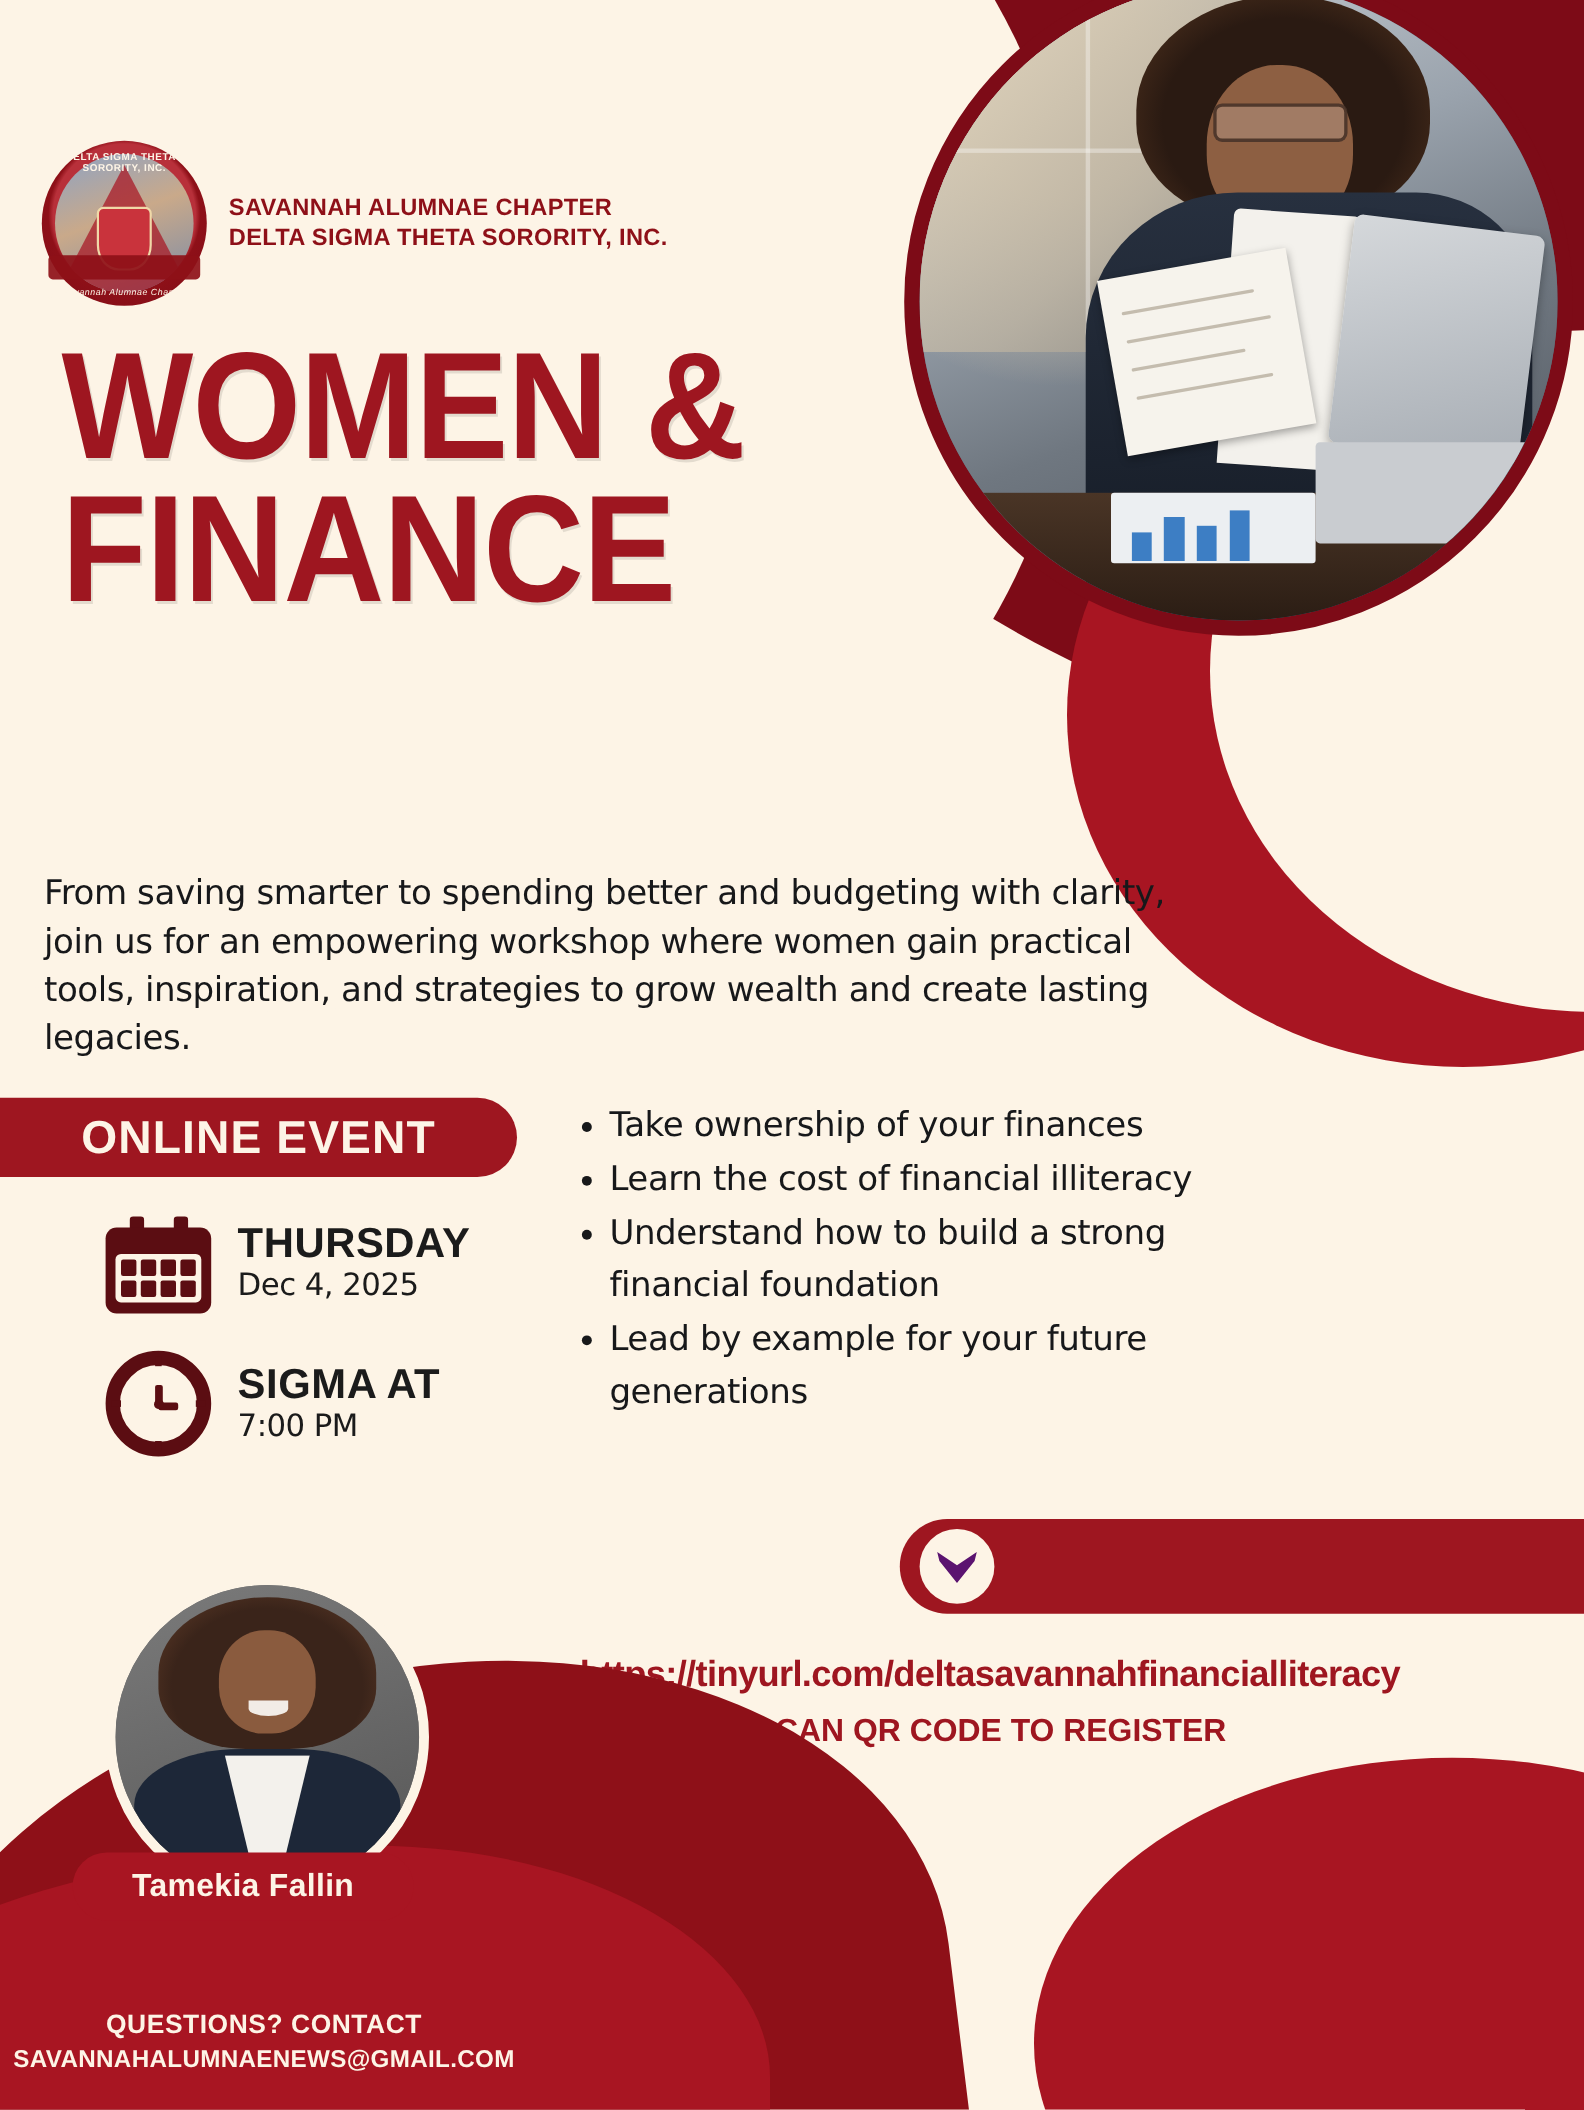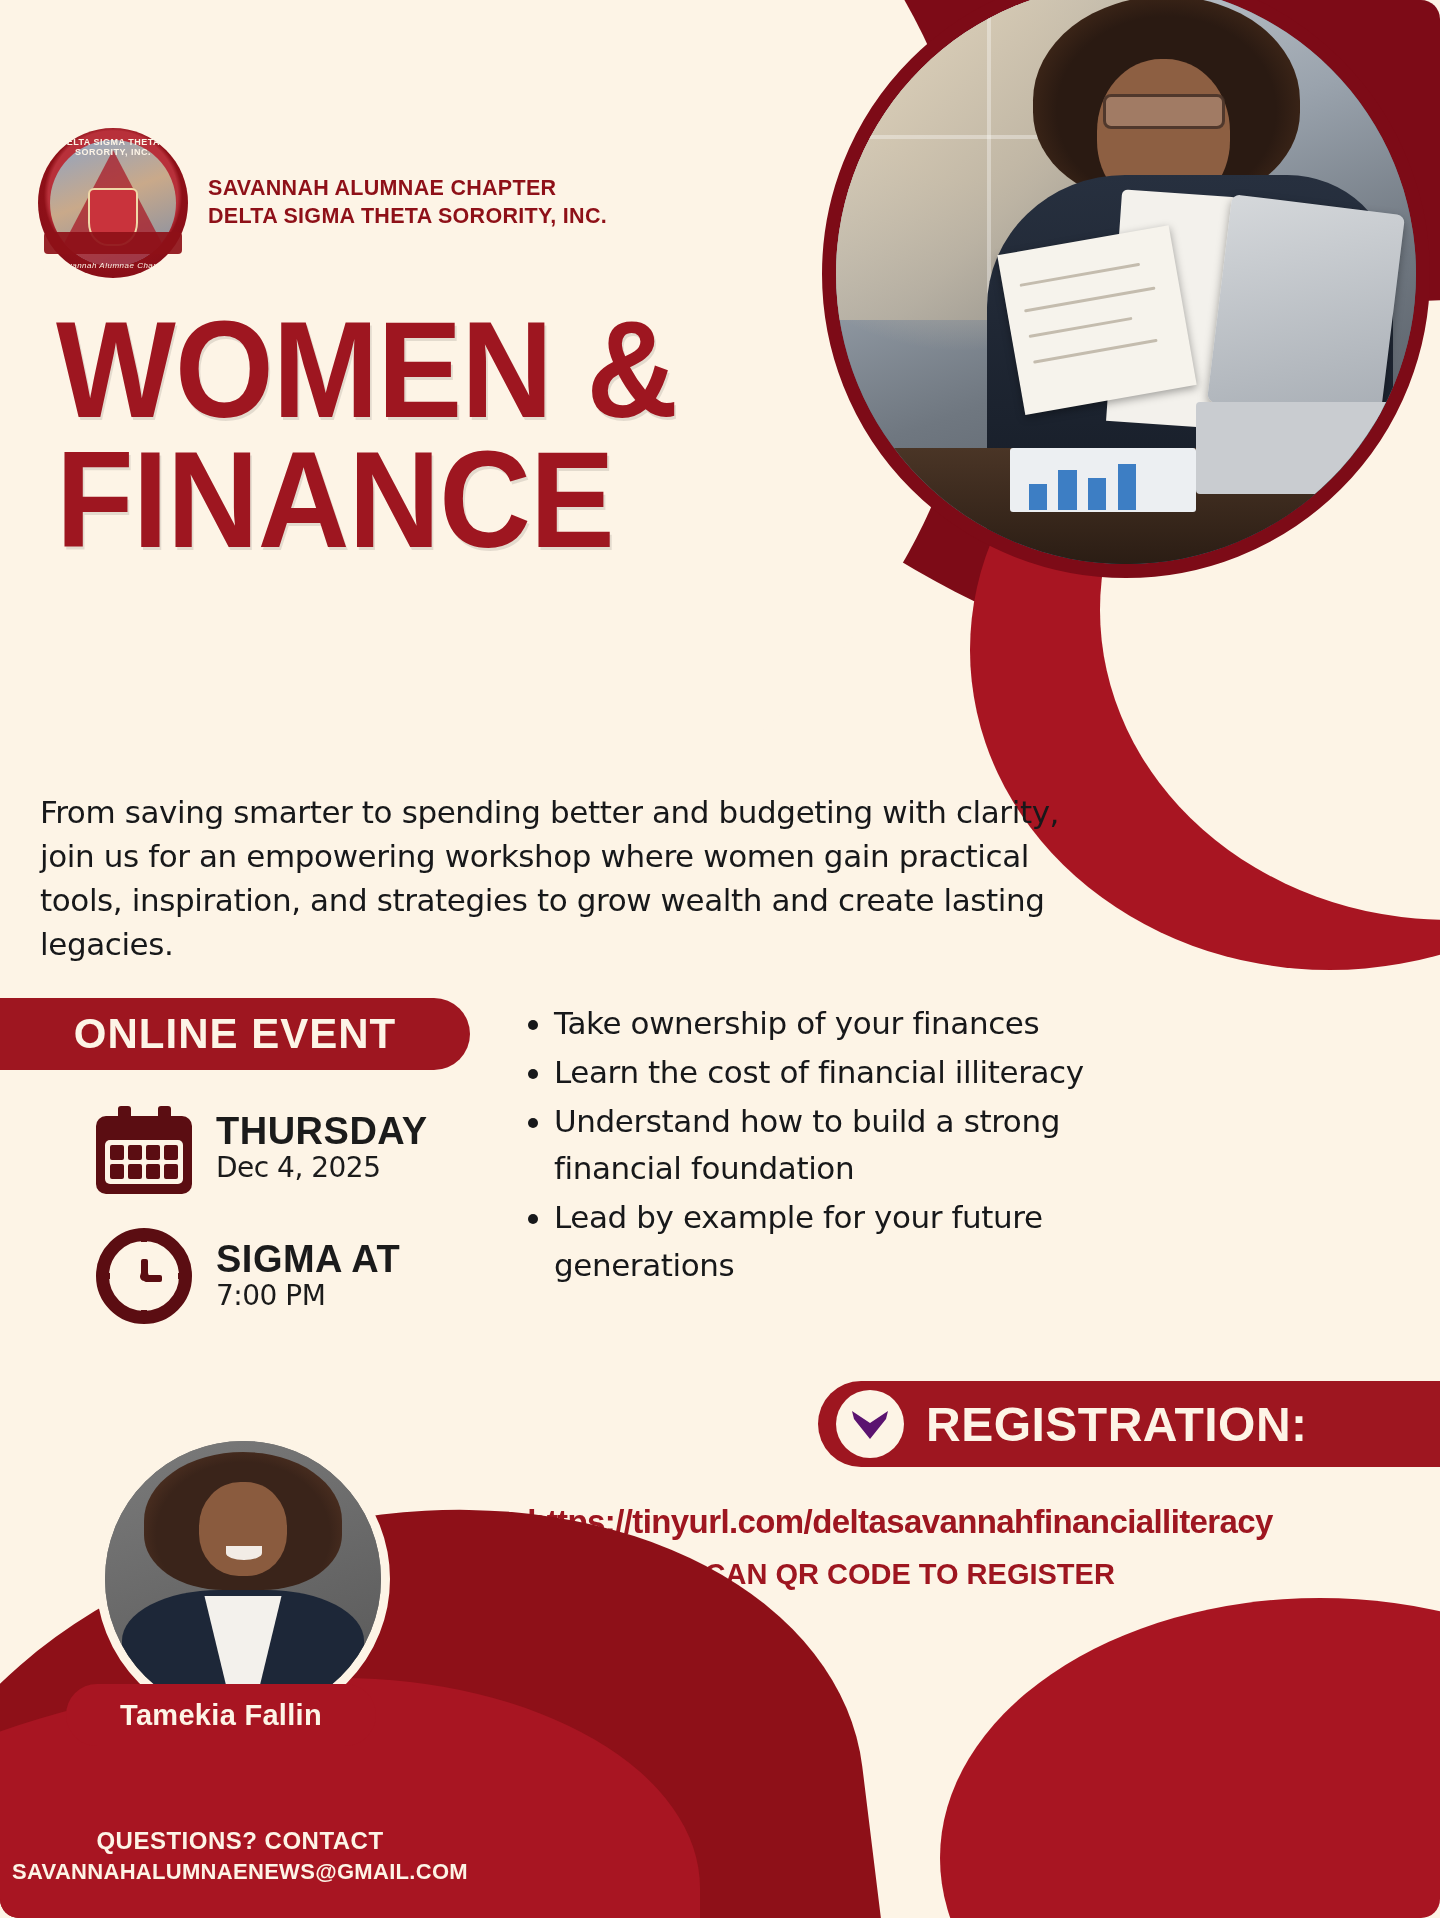--- a/index.html
+++ b/index.html
@@ -4,21 +4,21 @@
 <style>
   html,body{margin:0;padding:0;}
   body{
     width:1440px;height:1918px;
     background:#FDF4E6;
     font-family:"Liberation Sans", sans-serif;
     overflow:hidden;
   }
   #poster{
     position:relative;width:1440px;height:1918px;
-    background:#FDF4E6;overflow:hidden;border-radius:19px;
+    background:#FDF4E6;overflow:hidden;
   }
 
   
   .deco{position:absolute;pointer-events:none;}
 
   
   .bg-top-right{
     top:-40px;right:-60px;width:980px;height:760px;
     background:#7D0B17;
     border-radius:0 0 0 100%;
@@ -461,21 +461,20 @@
     <li>Understand how to build a strong financial foundation</li>
     <li>Lead by example for your future generations</li>
   </ul>
 
   <div class="reg-pill">
     <div class="reg-badge">
       <svg class="delta-chev" viewBox="0 0 40 34">
         <path d="M2 4 L20 16 L38 4 L36 12 L20 32 L4 12 Z" fill="#5B1370"></path>
       </svg>
     </div>
-    <div class="label">REGISTRATION:</div>
   </div>
   <div class="reg-url">https://tinyurl.com/deltasavannahfinancialliteracy</div>
   <div class="reg-scan">SCAN QR CODE TO REGISTER</div>
 
   <div class="qr-wrap">
     <svg class="qr" viewBox="0 0 25 25" shape-rendering="crispEdges">
       <rect width="25" height="25" fill="#fff"></rect>
       <g fill="#000">
         <rect x="0" y="0" width="7" height="1"></rect>
           <rect x="0" y="6" width="7" height="1"></rect>

